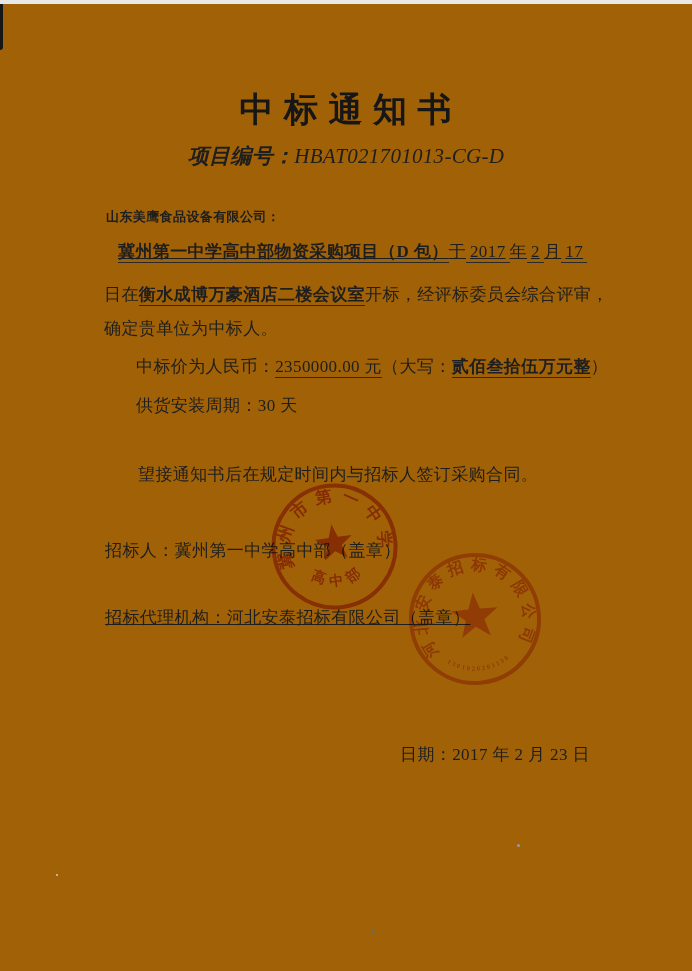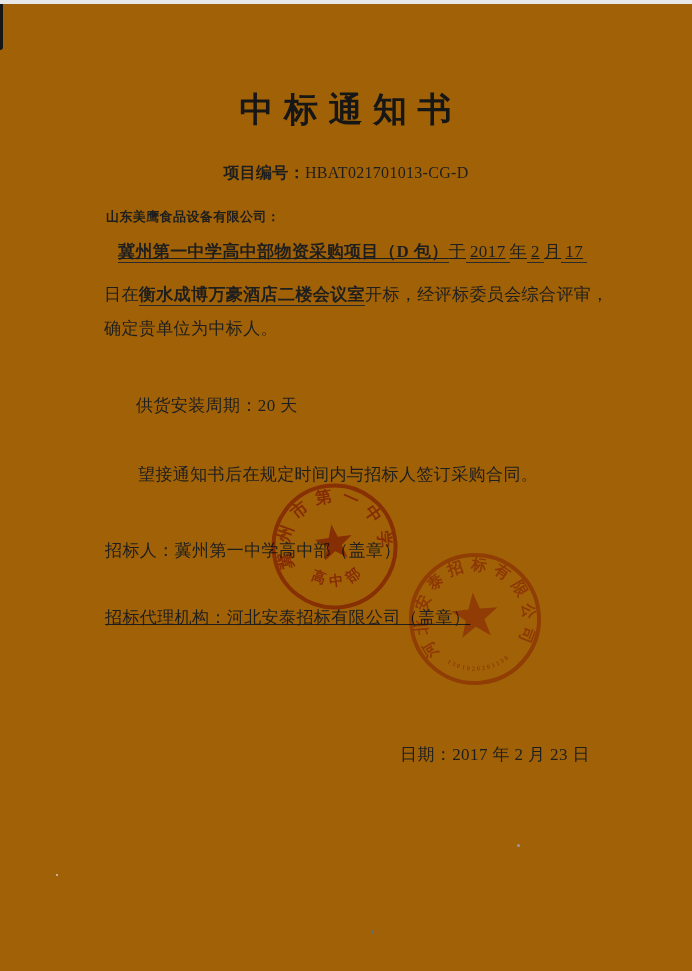--- a/index.html
+++ b/index.html
@@ -11,21 +11,21 @@
     overflow:hidden;
     font-family:"Liberation Serif","DejaVu Serif",serif;
     color:#1e1e1e;
   }
   .line{position:absolute;white-space:nowrap;font-size:17px;line-height:22px;letter-spacing:.4px;}
   .center{left:0;width:100%;text-align:center;}
   .bold{font-weight:700;}
   .u{border-bottom:1.5px solid #2a2a2a;padding:0 4px 1px 4px;}
   .u-tight{border-bottom:1.5px solid #2a2a2a;padding-bottom:1px;}
   #title{top:86px;font-size:34px;line-height:40px;font-weight:700;letter-spacing:1px;color:#161616;}
-  #projno{top:158px;font-size:16px;letter-spacing:.3px;}
+  #projno{top:141px;font-size:21px;letter-spacing:.3px;font-style:italic;}
   #projno .label{font-weight:700;}
   #recipient{top:202px;left:106px;font-weight:700;font-size:13px;}
   #para-l1{top:237px;left:118px;text-decoration:underline;}
   #para-l2{top:280px;left:104px;}
   #para-l3{top:314px;left:104px;}
   #price{top:352px;left:136px;}
   #delivery{top:391px;left:136px;}
   #notice{top:460px;left:138px;}
   #tenderer{top:536px;left:105px;}
   #agency{top:603px;left:105px;text-decoration:underline;}
@@ -57,22 +57,25 @@
   <div id="para-l1" class="line">
     <span class="bold u-tight">冀州第一中学高中部物资采购项目（D 包）</span><span>于</span><span class="u">2017</span><span>年</span><span class="u">2</span><span>月</span><span class="u">17</span>
   </div>
 
   <div id="para-l3" class="line">确定贵单位为中标人。</div>
 
   <div id="para-l2" class="line">
     <span>日在</span><span class="bold u-tight">衡水成博万豪酒店二楼会议室</span><span>开标，经评标委员会综合评审，</span>
   </div>
 
+  <div id="price" class="line">
+    <span>中标价为人民币：</span><span class="u-tight">2350000.00 元</span><span>（大写：</span><span class="bold u-tight">贰佰叁拾伍万元整</span><span>）</span>
+  </div>
 
-  <div id="delivery" class="line">供货安装周期：20 天</div>
+  <div id="delivery" class="line">供货安装周期：30 天</div>
 
   <div id="notice" class="line">望接通知书后在规定时间内与招标人签订采购合同。</div>
 
   <div id="tenderer" class="line">招标人：冀州第一中学高中部（盖章）</div>
 
   <div id="agency" class="line">招标代理机构：河北安泰招标有限公司（盖章）</div>
 
   <div id="date" class="line">日期：2017 年 2 月 23 日</div>
 
   <svg id="seal-school" class="seal" width="151" height="151" viewBox="0 0 151 151">

